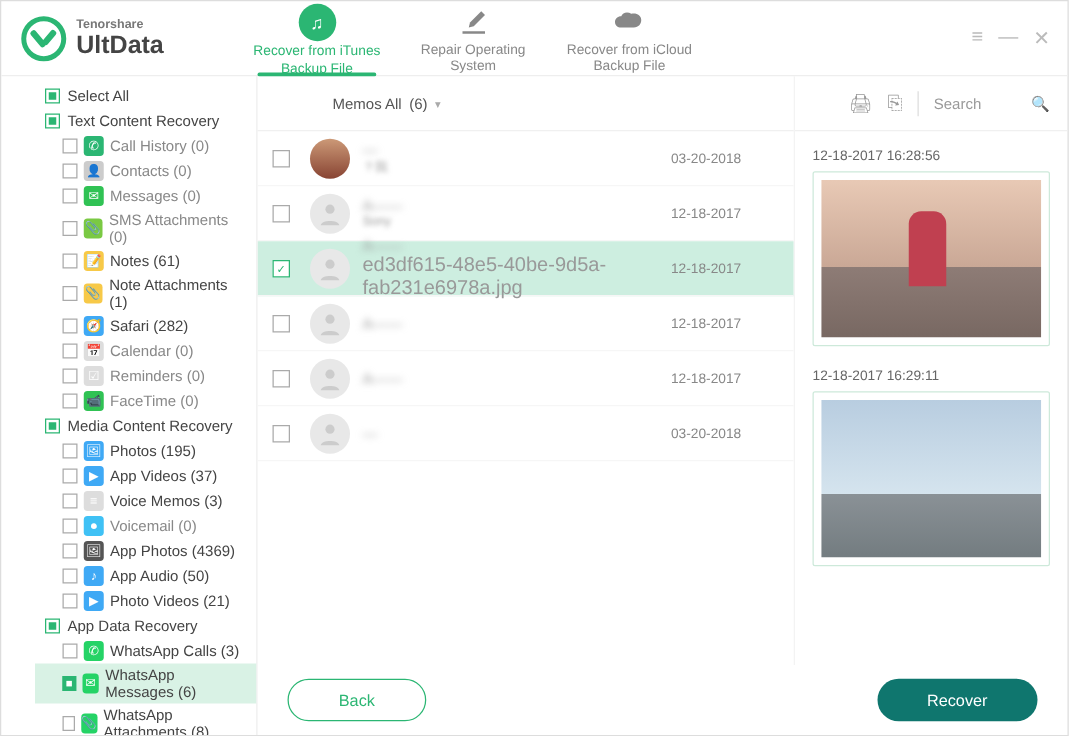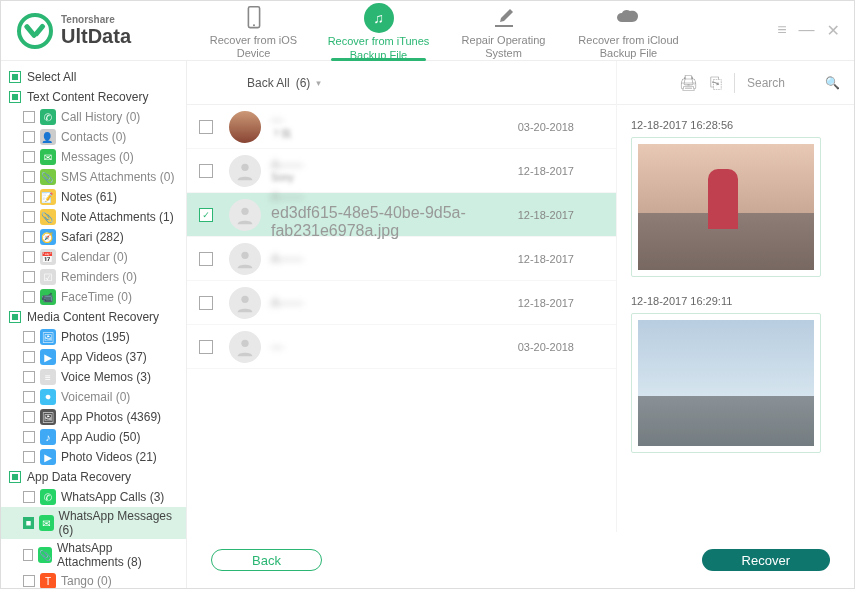--- a/index.html
+++ b/index.html
@@ -13,21 +13,21 @@
 .logo-text small { font-size: 10px; color: #777; display: block; line-height: 1;}
 .logo-text strong { font-size: 20px; color: #444; display:block; line-height:1.1;}
 .tabs { display: flex; flex: 1; height: 100%; }
 .tab { flex: 0 0 auto; width: 125px; display: flex; flex-direction: column; align-items: center; justify-content: center; font-size: 11px; color: #888; cursor: pointer; position: relative; padding: 4px 4px 0;}
 .tab .t-icon { width: 30px; height: 30px; border-radius: 50%; display:flex; align-items:center; justify-content:center; margin-bottom:2px;}
 .tab.active { color: #2bb673; }
 .tab.active::after { content:""; position:absolute; bottom:-1px; left:15px; right:15px; height:3px; background:#2bb673; border-radius:2px;}
 .tab .lbl { text-align: center; line-height: 1.2; }
 .winbtns { margin-left: auto; display:flex; gap:12px; padding:0 14px;}
 .winbtns span { color:#bbb; font-size:16px; cursor:pointer;}
-.body { flex:1; display:flex; min-height:0;}
+.body { flex:1; display:flex; min-height:0;padding-left:27px;}
 .sidebar { width: 186px; border-right:1px solid #eee; overflow-y:auto; font-size:12px; color:#555; padding:6px 0;}
 .group-head { display:flex; align-items:center; padding:3px 8px; color:#444;}
 .chk { width:12px; height:12px; border:1px solid #aaa; margin-right:6px; display:inline-flex; align-items:center; justify-content:center; font-size:9px; background:#fff;}
 .chk.green { border-color:#2bb673; color:#2bb673;}
 .chk.green.fill { background:#2bb673; color:#fff;}
 .chk.indeterminate::after { content:""; width:6px; height:6px; background:#2bb673;}
 .item { display:flex; align-items:center; padding:2px 8px 2px 22px; color:#888; cursor:pointer;}
 .item .chk { margin-right:5px;}
 .item .app-ic { width:16px; height:16px; border-radius:3px; margin-right:5px; display:flex; align-items:center; justify-content:center; font-size:10px; color:#fff;}
 .item.active { background:#d9f2e5; color:#333;}
@@ -44,21 +44,21 @@
 .row { height:44px; display:flex; align-items:center; padding:0 12px 0 12px; border-bottom:1px solid #f6f6f6;}
 .row .chk { width:14px; height:14px;}
 .row .avatar { width:32px; height:32px; border-radius:50%; background:#e8e8e8; margin:0 10px; display:flex; align-items:center; justify-content:center;}
 .row .avatar svg { fill:#ccc;}
 .row .blur { filter: blur(3px); color:#999; font-size:12px;}
 .row .meta { display:flex; flex-direction:column; flex:1; min-width:0;}
 .row .dt { font-size:11px; color:#888; margin-left:auto; padding-right:30px;}
 .row.selected { background:#cdeee0;}
 .row.selected .chk { border-color:#2bb673; color:#2bb673;}
 .footer { height:56px; display:flex; align-items:center; padding:0 24px; gap:20px; justify-content:space-between;}
-.btn { height:22px; border-radius:17px; padding:0 40px; font-size:13px; cursor:pointer; display:flex; align-items:center; justify-content:center;}
+.btn { height:34px; border-radius:17px; padding:0 40px; font-size:13px; cursor:pointer; display:flex; align-items:center; justify-content:center;}
 .btn-back { border:1px solid #2bb673; color:#2bb673; background:#fff;}
 .btn-recover { background:#0f766e; color:#fff;}
 .preview { flex:1; display:flex; flex-direction:column;}
 .preview-toolbar { height:44px; display:flex; align-items:center; padding:0 14px; border-bottom:1px solid #f0f0f0;}
 .preview-body { flex:1; overflow:auto; padding:14px;}
 .pv-block { margin-bottom:18px;}
 .pv-ts { font-size:11px; color:#666; margin-bottom:6px;}
 .pv-imgwrap { border:1px solid #cde9da; padding:6px; border-radius:2px; width:190px; height:140px;}
 .pv-img { width:100%; height:100%; position:relative; overflow:hidden;}
 .sky { position:absolute; inset:0; background:linear-gradient(#b8cde0,#d5e4ee 60%,#8a9196 60%,#737c80);}
@@ -71,29 +71,20 @@
 
 <div class="titlebar">
   <div class="logo">
     <div class="logo-mark"></div>
     <div class="logo-text">
       <small>Tenorshare</small>
       <strong>UltData</strong>
     </div>
   </div>
   <div class="tabs" id="tabs">
-      <div class="tab">
-        <div class="t-icon">
-          <svg width="20" height="24" viewBox="0 0 20 30">
-            <rect x="3" y="1" width="14" height="26" rx="2" fill="none" stroke="#888" stroke-width="2"></rect>
-            <circle cx="10" cy="24" r="1.3" fill="#888"></circle>
-          </svg>
-        </div>
-        <div class="lbl">Recover from iOS Device</div>
-      </div>
       <div class="tab active">
         <div class="t-icon">
           <div style="width:30px;height:30px;border-radius:50%;background:#2bb673;display:flex;align-items:center;justify-content:center;color:#fff;font-size:14px">♫</div>
         </div>
         <div class="lbl">Recover from iTunes Backup File</div>
       </div>
       <div class="tab">
         <div class="t-icon">
           <svg width="26" height="26" viewBox="0 0 26 26">
             <path d="M22 7l-3-3-9 9-1 4 4-1 9-9z" fill="#888"></path>
@@ -241,21 +232,21 @@
         <span class="app-ic" style="background:#ff5722">T</span>
         <span class="lbl">Tango (0)</span>
       </div>
     </div>
   <div class="main">
     <div style="flex:1;display:flex;flex-direction:column;min-width:0">
       <div style="display:flex;flex:1;min-height:0">
         <div class="list-col">
           <div class="toolbar">
             <div class="showall">
-              <span>Back All</span>
+              <span>Memos All</span>
               <span>(6)</span>
               <span style="font-size:9px;color:#aaa">▾</span>
             </div>
           </div>
           <div class="rowlist" id="rowlist">
               <div class="row">
                 <span class="chk"></span>
                 <div class="avatar" style="background:linear-gradient(#c97,#843)"></div>
                 <div class="meta">
                   <span class="blur">—</span>

